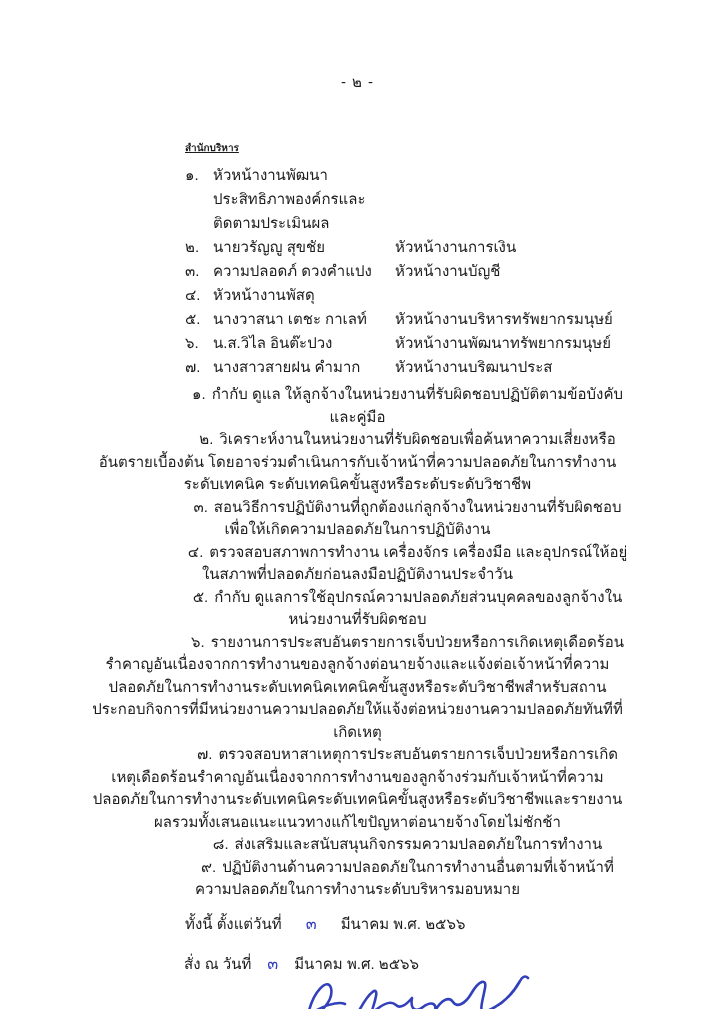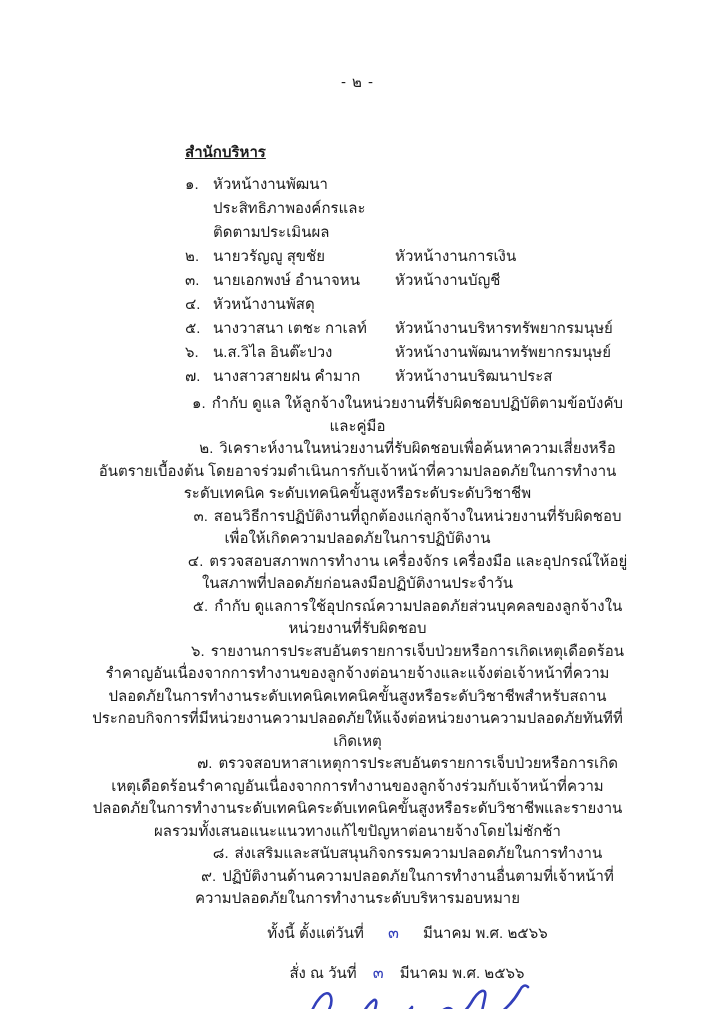--- a/index.html
+++ b/index.html
@@ -14,21 +14,21 @@
   .page{padding:70px 83px 0 85px;}
   .page-number{
     text-align:center;
     font-size:15px;
     letter-spacing:1px;
   }
   .section-heading{
     font-weight:bold;
     text-decoration:underline;
     margin:0;
-    font-size:15px;
+    font-size:10px;
   }
   .office-heading{margin-top:46px;margin-left:100px;}
   .staff-list{margin-top:8px;}
   .staff-row{
     display:grid;
     grid-template-columns:28px 182px 1fr;
     margin-left:100px;
     line-height:24px;
     align-items:start;
   }
@@ -38,21 +38,20 @@
   .duty{
     margin:0;
     line-height:22.5px;
     text-indent:100px;
     text-align:center;
   }
   .duty .no{margin-right:6px;}
   .closing-line{
     margin:0;
     line-height:22px;
-    text-align:center;
   }
   .effective-line{margin-top:12px;margin-left:100px;}
   .order-line{margin-top:18px;margin-left:99px;}
   .hand-day{
     color:#3340bb;
     margin:0 24px;
     font-family:"DejaVu Serif",serif;
     font-size:16px;
   }
   .sig-block{
@@ -77,21 +76,21 @@
         <span class="no">๑.</span>
         <span class="pos">หัวหน้างานพัฒนาประสิทธิภาพองค์กรและติดตามประเมินผล</span>
       </div>
       <div class="staff-row">
         <span class="no">๒.</span>
         <span class="nm">นายวรัญญู สุขชัย</span>
         <span class="pos">หัวหน้างานการเงิน</span>
       </div>
       <div class="staff-row">
         <span class="no">๓.</span>
-        <span class="nm">นายเอกพงษ์ อำนาจหน</span>
+        <span class="nm">ความปลอดภ์ ดวงคำแปง</span>
         <span class="pos">หัวหน้างานบัญชี</span>
       </div>
       <div class="staff-row">
         <span class="no">๔.</span>
         <span class="pos">หัวหน้างานพัสดุ</span>
       </div>
       <div class="staff-row">
         <span class="no">๕.</span>
         <span class="nm">นางวาสนา เตชะ กาเลท์</span>
         <span class="pos">หัวหน้างานบริหารทรัพยากรมนุษย์</span>

